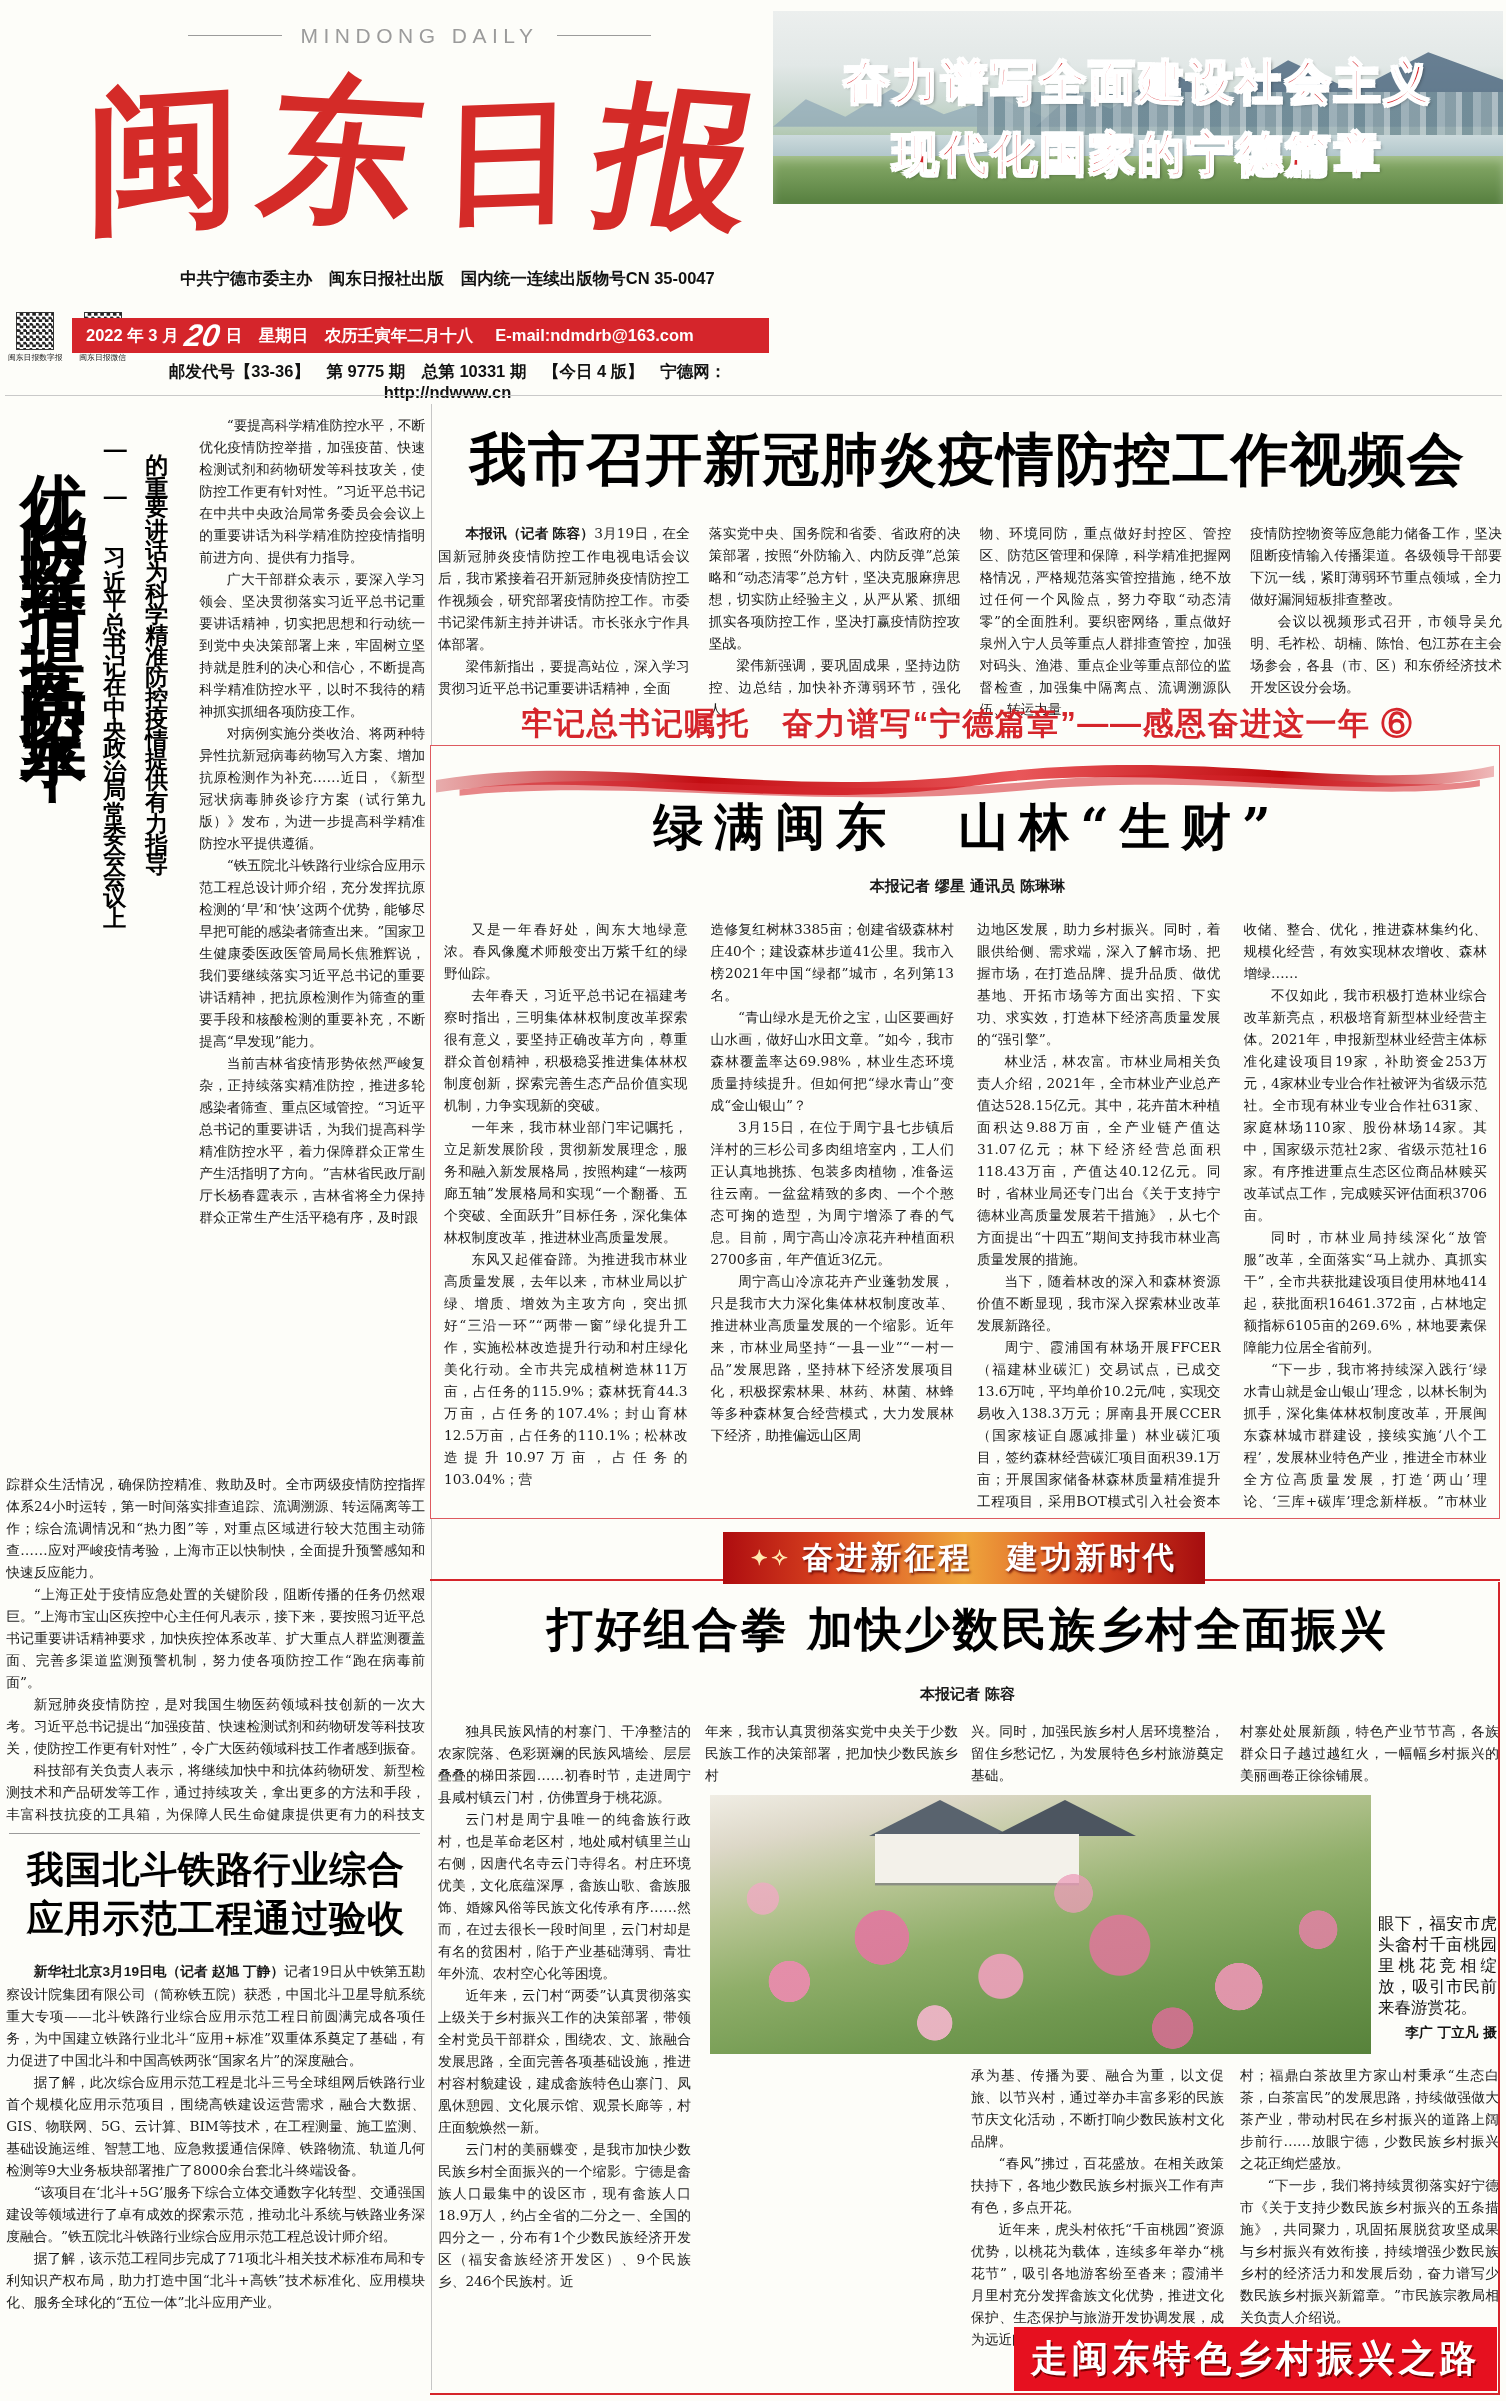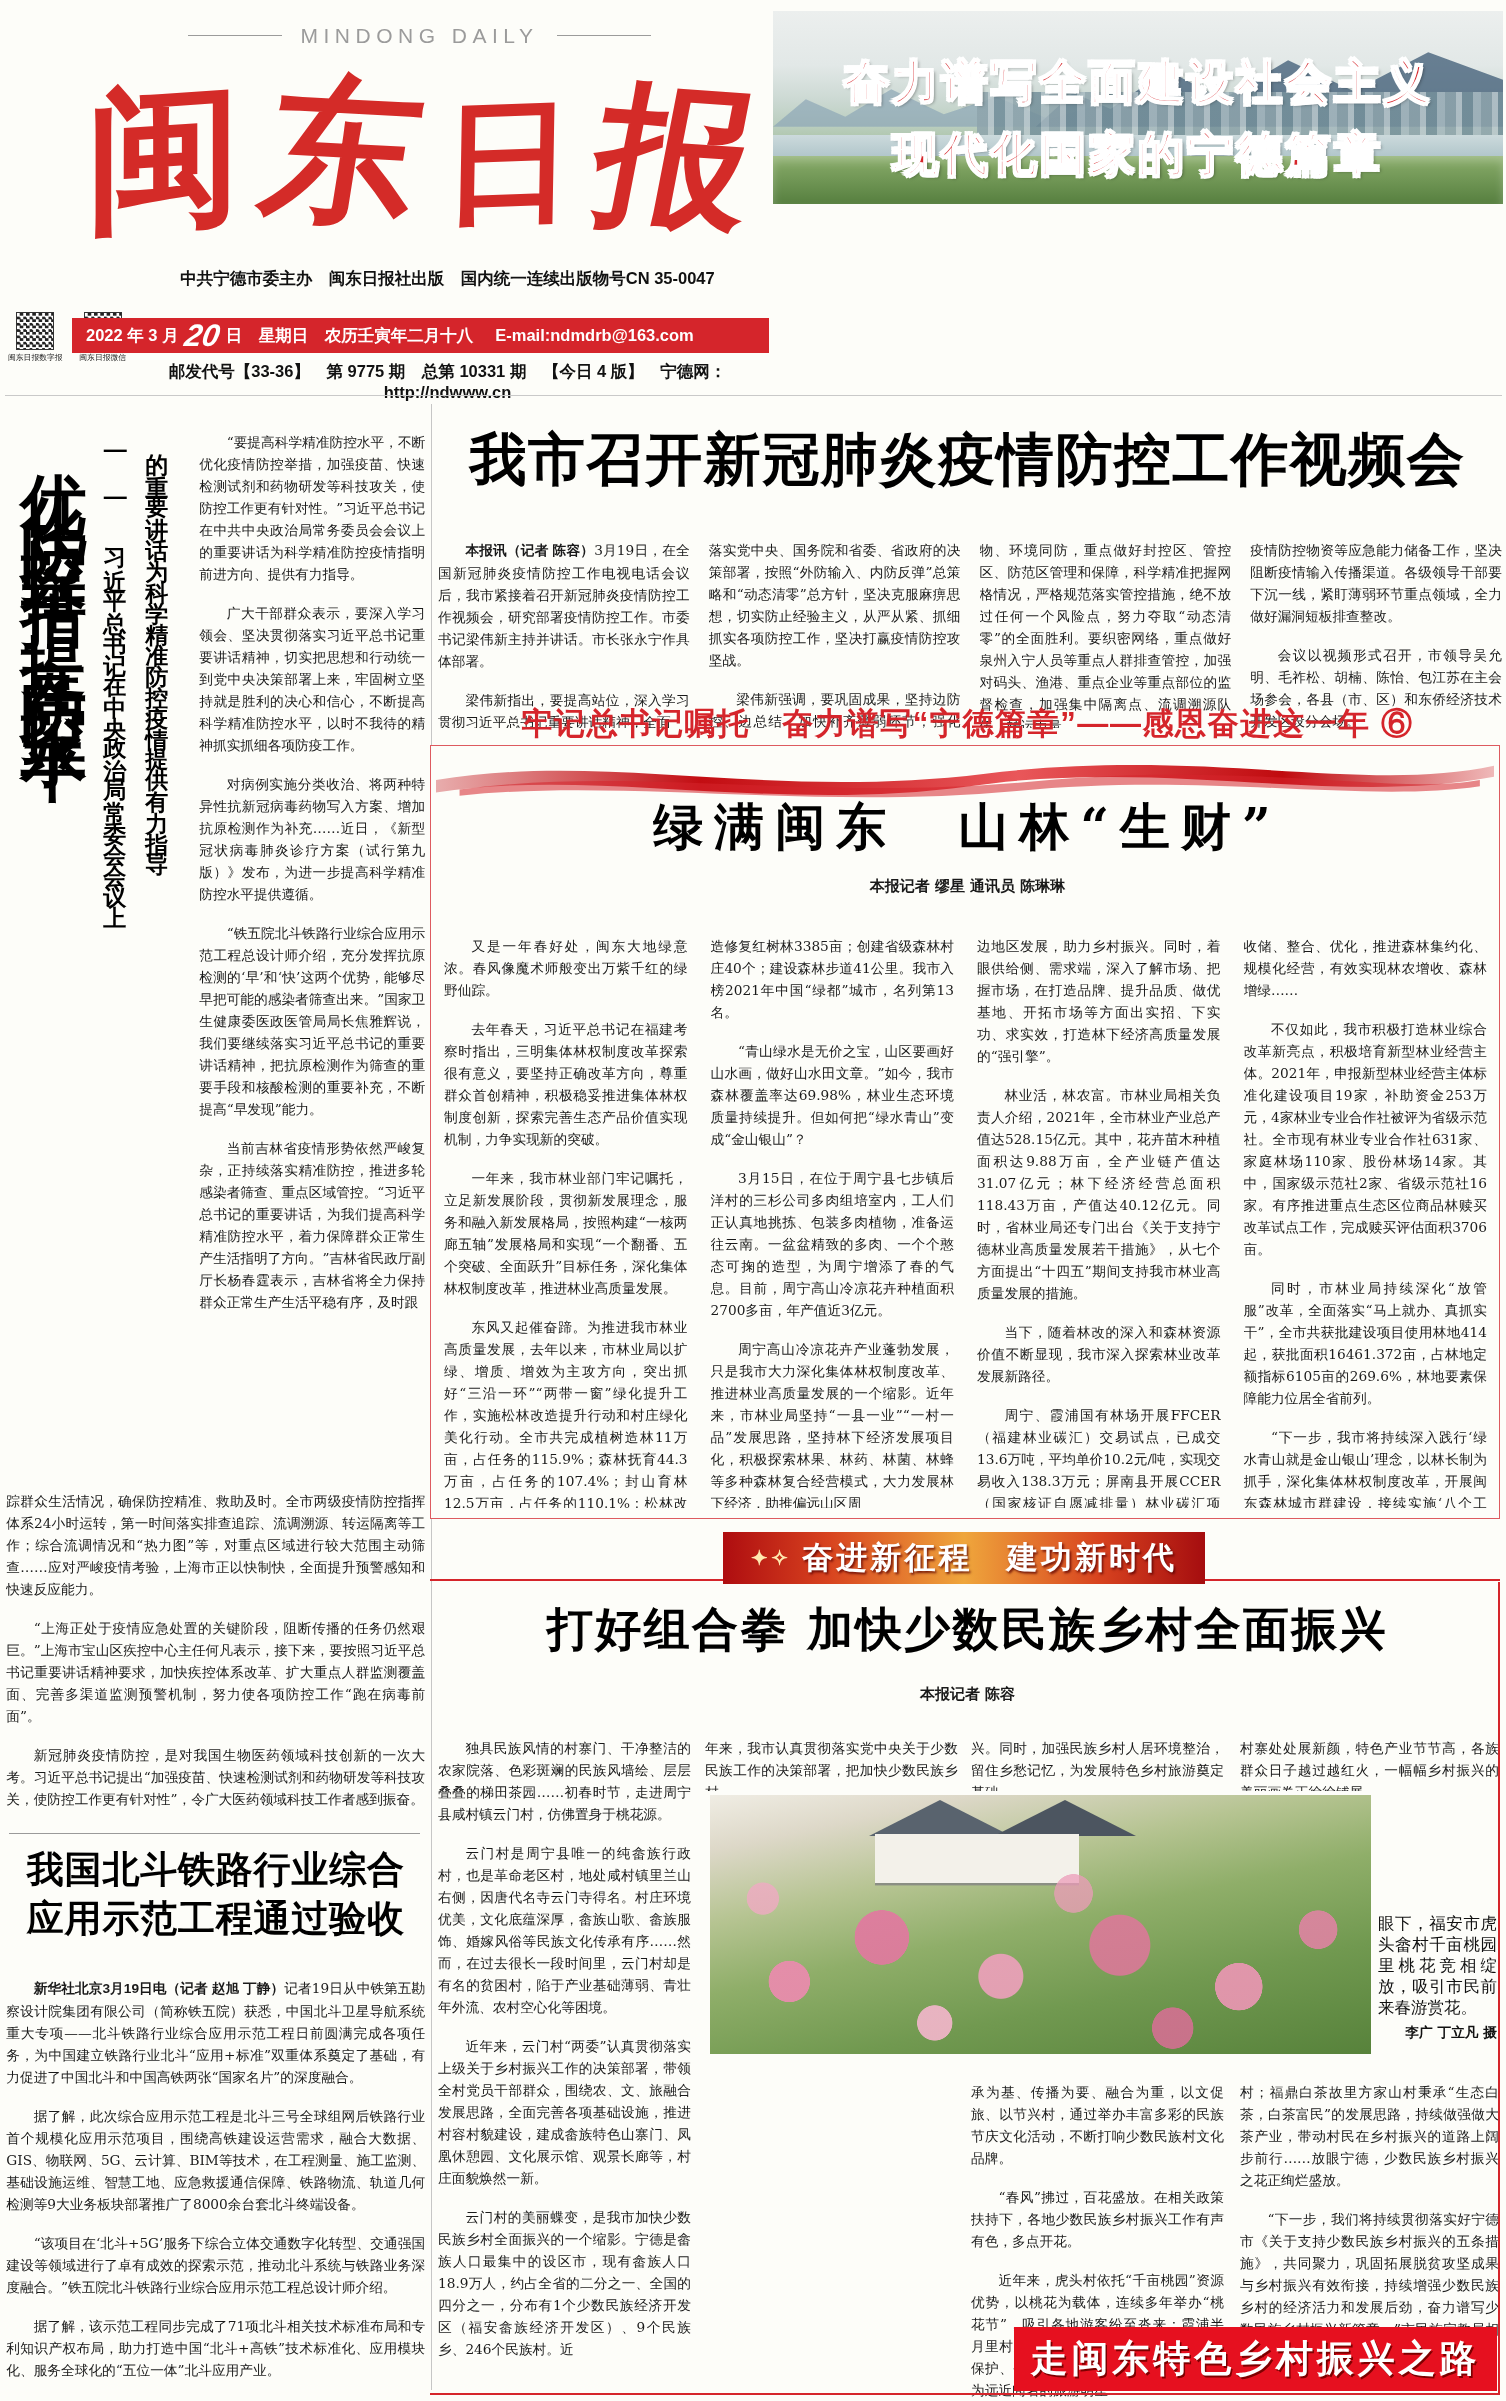--- a/index.html
+++ b/index.html
@@ -51,21 +51,21 @@
   .tb .park { position:absolute; left:0; bottom:0; width:100%; height:25%;
               background:linear-gradient(180deg,#8aad6b,#567f3f);
               box-shadow:inset 0 4.7px 9.4px rgba(255,255,255,.25); }
   .tb .t1,.tb .t2 { position:absolute; left:0; width:100%; text-align:center;
         font-family:"Liberation Sans",sans-serif; font-weight:900; font-size:46px; letter-spacing:3.1px;
         color:#d6262b; -webkit-text-stroke:1.6px #ffffff;
         text-shadow:1.6px 1.6px 0 #fff,-1.6px -1.6px 0 #fff,1.6px -1.6px 0 #fff,-1.6px 1.6px 0 #fff, 2.4px 2.4px 3.1px rgba(0,0,0,.35); }
   .tb .t1 { top:41px; } .tb .t2 { top:113px; }
 
   
-  p { font-size:13.7px; line-height:22px; text-align:justify; text-indent:2em;margin-top:17px; }
+  p { font-size:13.7px; line-height:22px; text-align:justify; text-indent:2em; }
   p.cont { text-indent:0; }
   .lead-p b { font-family:"Liberation Sans",sans-serif; }
   .vdiv { position:absolute; left:431px; top:404px; width:0.8px; height:1986px; background:#c6c6c6; }
 
   
   .yh { position:absolute; left:6.3px; top:412px; width:419px; height:1422px; }
   .yh .big { position:absolute; left:3.1px; top:9.4px; height:1161px;
              writing-mode:vertical-rl; text-orientation:upright;
              font-family:"Liberation Sans",sans-serif; font-weight:900; font-size:66px;
              letter-spacing:22px; color:#000; }

